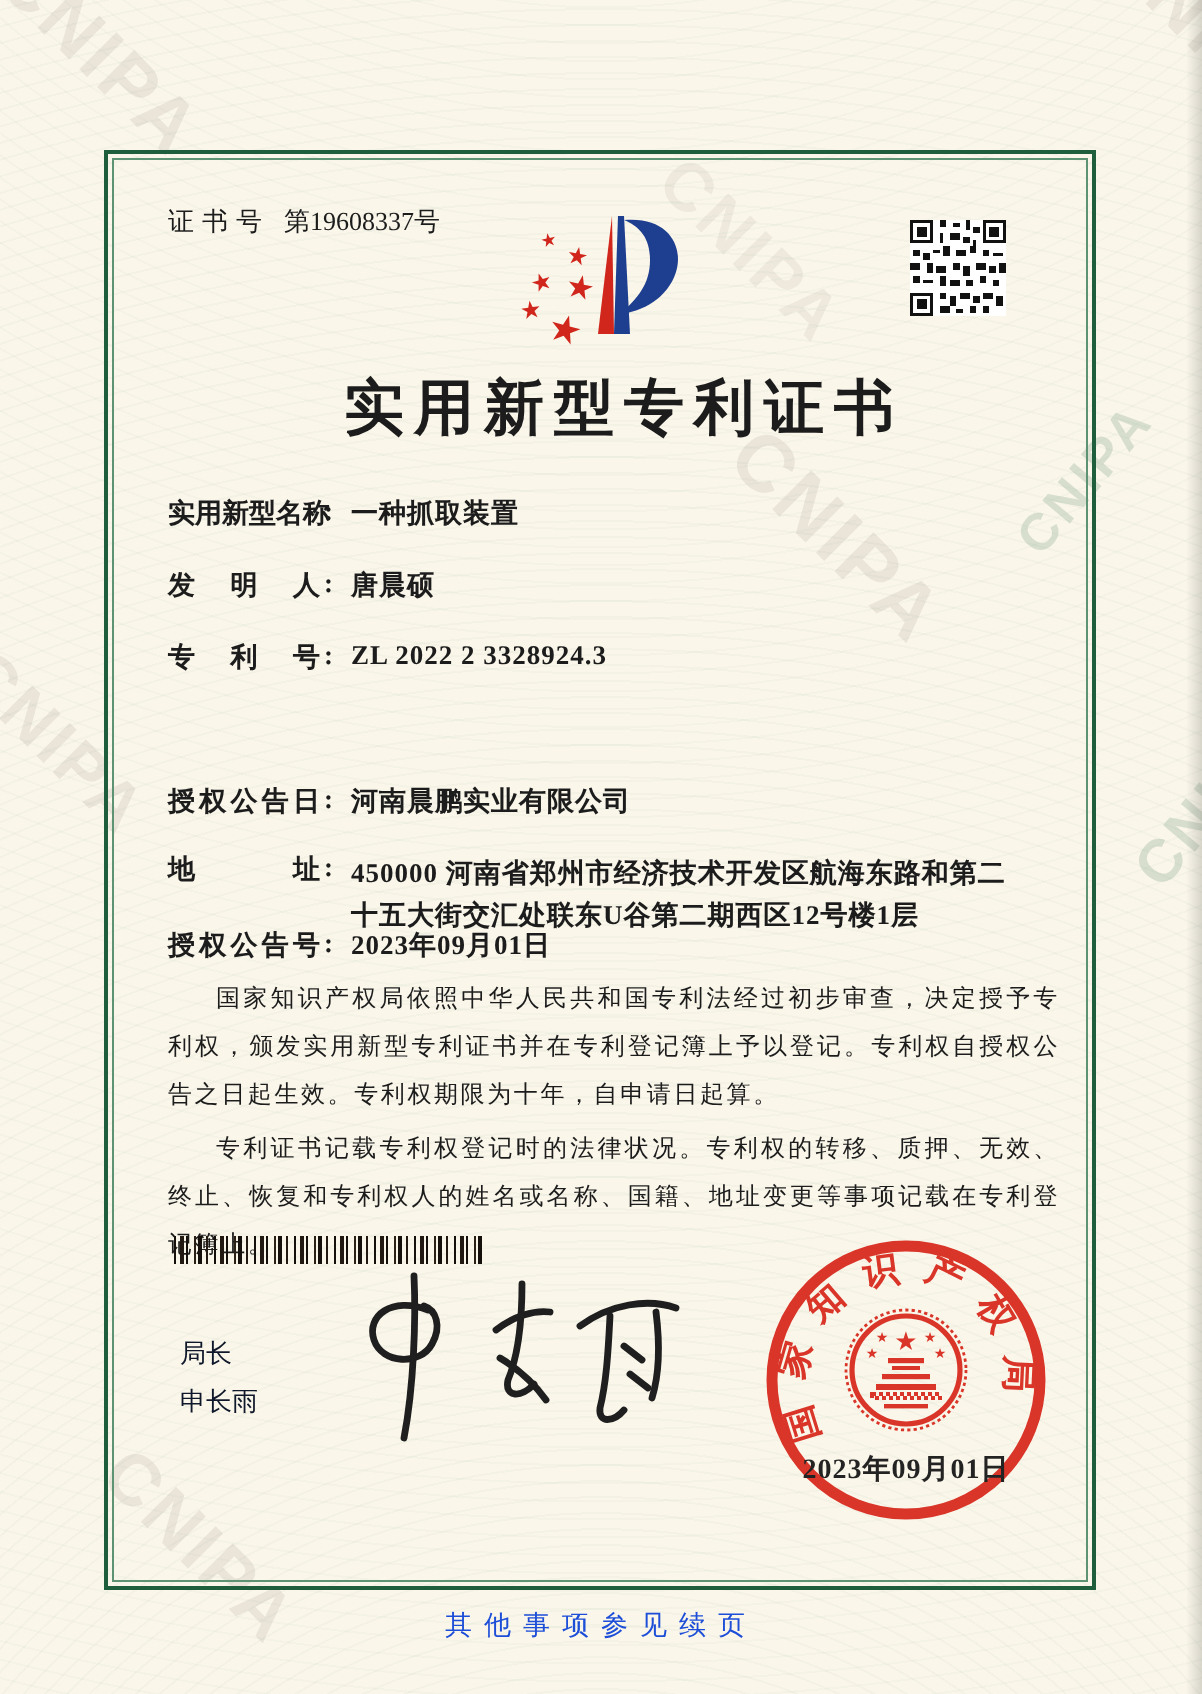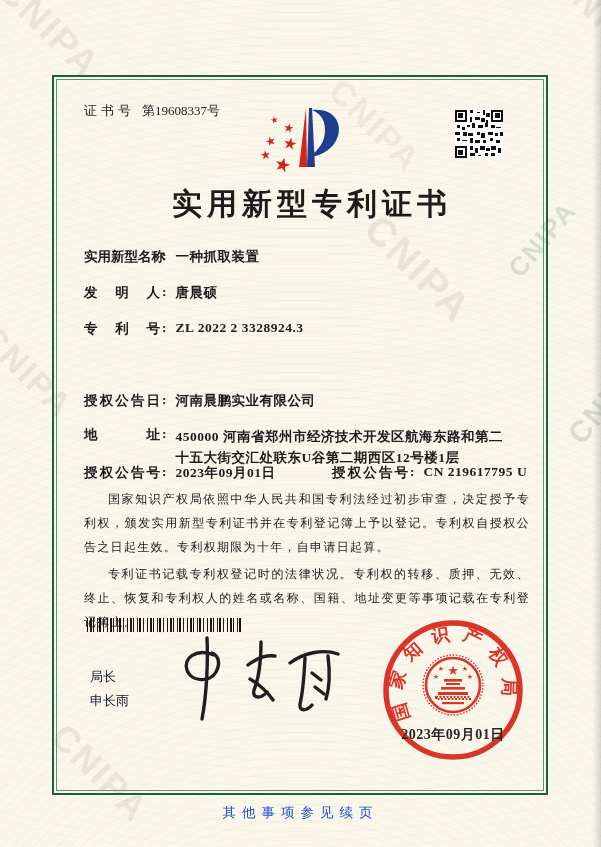--- a/index.html
+++ b/index.html
@@ -182,23 +182,20 @@
     <span class="flabel">专利号</span><span class="fcolon">:</span><span class="fvalue">ZL 2022 2 3328924.3</span>
   </div>
   <div class="frow" style="top:315px;">
     <span class="flabel">授权公告日</span><span class="fcolon">:</span><span class="fvalue">河南晨鹏实业有限公司</span>
   </div>
   <div class="frow" style="top:349px;">
     <span class="flabel">地址</span><span class="fcolon">:</span><span class="fvalue addr-val"><span>450000 河南省郑州市经济技术开发区航海东路和第二</span><span>十五大街交汇处联东U谷第二期西区12号楼1层</span></span>
   </div>
   <div class="frow" style="top:387px;width:446px;">
     <span class="flabel">授权公告号</span><span class="fcolon">:</span><span class="fvalue">2023年09月01日</span>
-    <span class="pair2">
-      <span class="flabel">授权公告号</span><span class="fcolon">:</span><span class="fvalue">CN 219617795 U</span>
-    </span>
   </div>
 
   <div class="paras">
     <p>国家知识产权局依照中华人民共和国专利法经过初步审查，决定授予专利权，颁发实用新型专利证书并在专利登记簿上予以登记。专利权自授权公告之日起生效。专利权期限为十年，自申请日起算。</p>
     <p>专利证书记载专利权登记时的法律状况。专利权的转移、质押、无效、终止、恢复和专利权人的姓名或名称、国籍、地址变更等事项记载在专利登记簿上。</p>
   </div>
 
   <div class="barcode"></div>
 
   <div class="signer">

